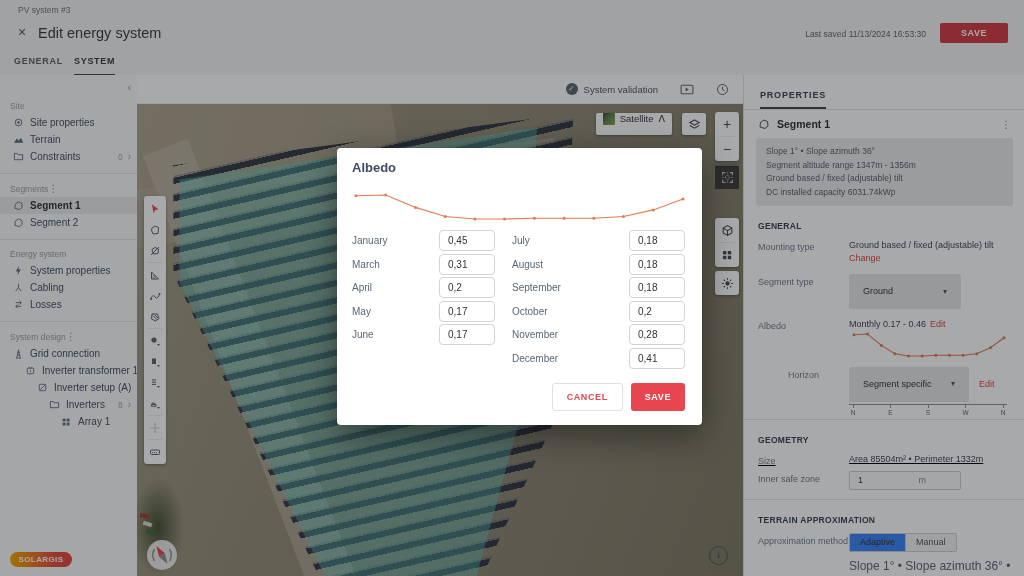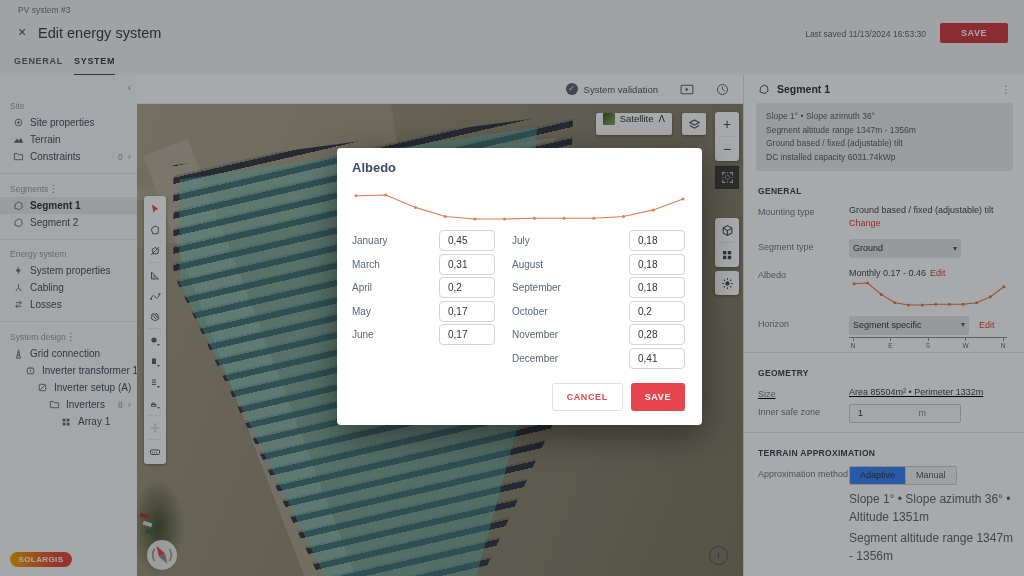--- a/index.html
+++ b/index.html
@@ -85,22 +85,22 @@
     padding-bottom:7px;border-bottom:2px solid #474747;}
   .seg-head{display:flex;align-items:center;padding:8px 14px 6px;color:#333;}
   .seg-head .ttl{font-size:10.5px;font-weight:bold;margin-left:7px;}
   .seg-head .kebab{margin-left:auto;}
   .sumbox{margin:2px 12px 0;background:#ebebeb;border-radius:3px;padding:7px 10px;font-size:8.5px;color:#565e68;line-height:1.6;}
   .psec{padding:15px 14px 8px;font-size:8.5px;font-weight:bold;color:#39434e;letter-spacing:.3px;}
   .prow{display:flex;align-items:flex-start;padding:0 10px 0 14px;margin-bottom:9px;}
   .plabel{width:91px;flex:none;font-size:9px;color:#6e7a87;padding-top:3px;}
   .pvalue{font-size:9px;color:#3d4754;display:flex;align-items:center;flex-wrap:wrap;column-gap:4px;line-height:1.4;}
   .rlink{color:#d9453f;}
-  .dd{width:112px;height:19px;background:#e7e7e7;border-radius:2px;display:flex;align-items:center;
-    justify-content:space-between;padding:0 4px;box-sizing:border-box;font-size:9px;color:#333;}
+  .dd{width:112px;height:35px;background:#e7e7e7;border-radius:2px;display:flex;align-items:center;
+    justify-content:space-between;padding:0 14px;box-sizing:border-box;font-size:9px;color:#333;}
   .dd.wide{width:120px;}
   .dd .dcaret{font-size:8px;color:#555;}
   .sparkwrap{margin:-4px 0 6px 105px;}
   .scale{width:158px;margin:2px 0 0 105px;display:flex;justify-content:space-between;border-top:1px solid #8f8f8f;}
   .scol{display:flex;flex-direction:column;align-items:center;width:8px;}
   .scol i{display:block;width:1px;height:3px;background:#8f8f8f;}
   .scol b{font-weight:normal;font-size:6.5px;color:#666;margin-top:1px;}
   .pdiv{border-top:1px solid #e7e7e7;margin-top:3px;}
   .inpbox{width:112px;height:19px;border:1px solid #ccc;border-radius:2px;background:#fbfbfb;display:flex;
     align-items:center;box-sizing:border-box;font-size:9px;color:#333;padding:0 8px;}
@@ -469,20 +469,21 @@
             <polygon points="16,5.5 19.5,16 12.5,16" fill="#e8464f"></polygon>
             <polygon points="12.5,16 19.5,16 16,26.5" fill="#8f8f8f"></polygon>
           </g>
         </svg>
       </div>
       <div class="infobtn">i</div>
     </div>
   </div>
 
   <div class="props">
+    <div class="props-tab"><span>PROPERTIES</span></div>
     <div class="seg-head">
       <span style="color:#4a5560;display:flex;">
           <svg width="12" height="12" viewBox="0 0 12 12">
             <path d="M2.5 4.5L6 2l3.5 1.5L10 8l-3 2.5L2 9z" fill="none" stroke="currentColor"></path>
           </svg>
         </span>
       <span class="ttl">Segment 1</span>
       <span class="kebab">⋮</span>
     </div>
     <div class="sumbox">
@@ -524,21 +525,21 @@
           <circle cx="59.5" cy="27.0" r="1.5" fill="#e07b52"></circle>
           <circle cx="73.2" cy="27.0" r="1.5" fill="#e07b52"></circle>
           <circle cx="86.8" cy="26.2" r="1.5" fill="#e07b52"></circle>
           <circle cx="100.5" cy="26.2" r="1.5" fill="#e07b52"></circle>
           <circle cx="114.1" cy="26.2" r="1.5" fill="#e07b52"></circle>
           <circle cx="127.7" cy="24.7" r="1.5" fill="#e07b52"></circle>
           <circle cx="141.4" cy="18.7" r="1.5" fill="#e07b52"></circle>
           <circle cx="155.0" cy="8.8" r="1.5" fill="#e07b52"></circle>
         </svg>
     </div>
-    <div class="prow" style="margin-bottom:2px;">
+    <div class="prow" style="margin-bottom:2px;text-align:center;">
       <span class="plabel">Horizon</span>
       <span class="pvalue">
         <span class="dd wide">
           <span>Segment specific</span>
           <span class="dcaret">▾</span>
         </span>
         <span class="rlink" style="margin-left:6px;">Edit</span>
       </span>
     </div>
     <div class="scale">

